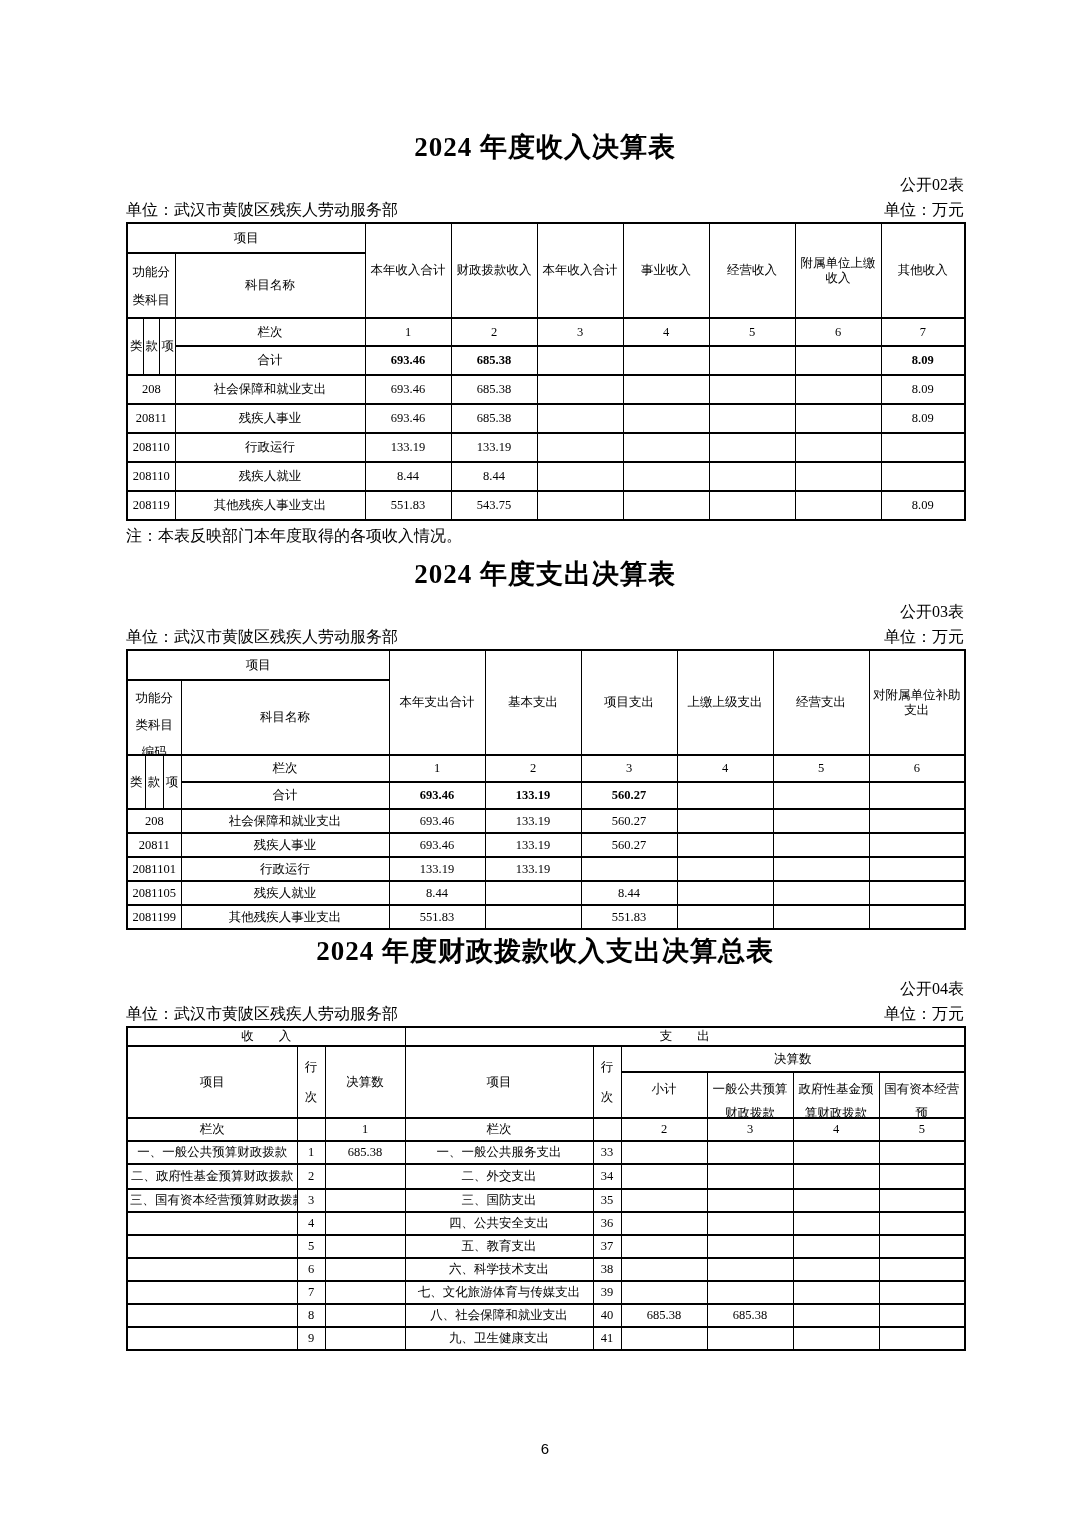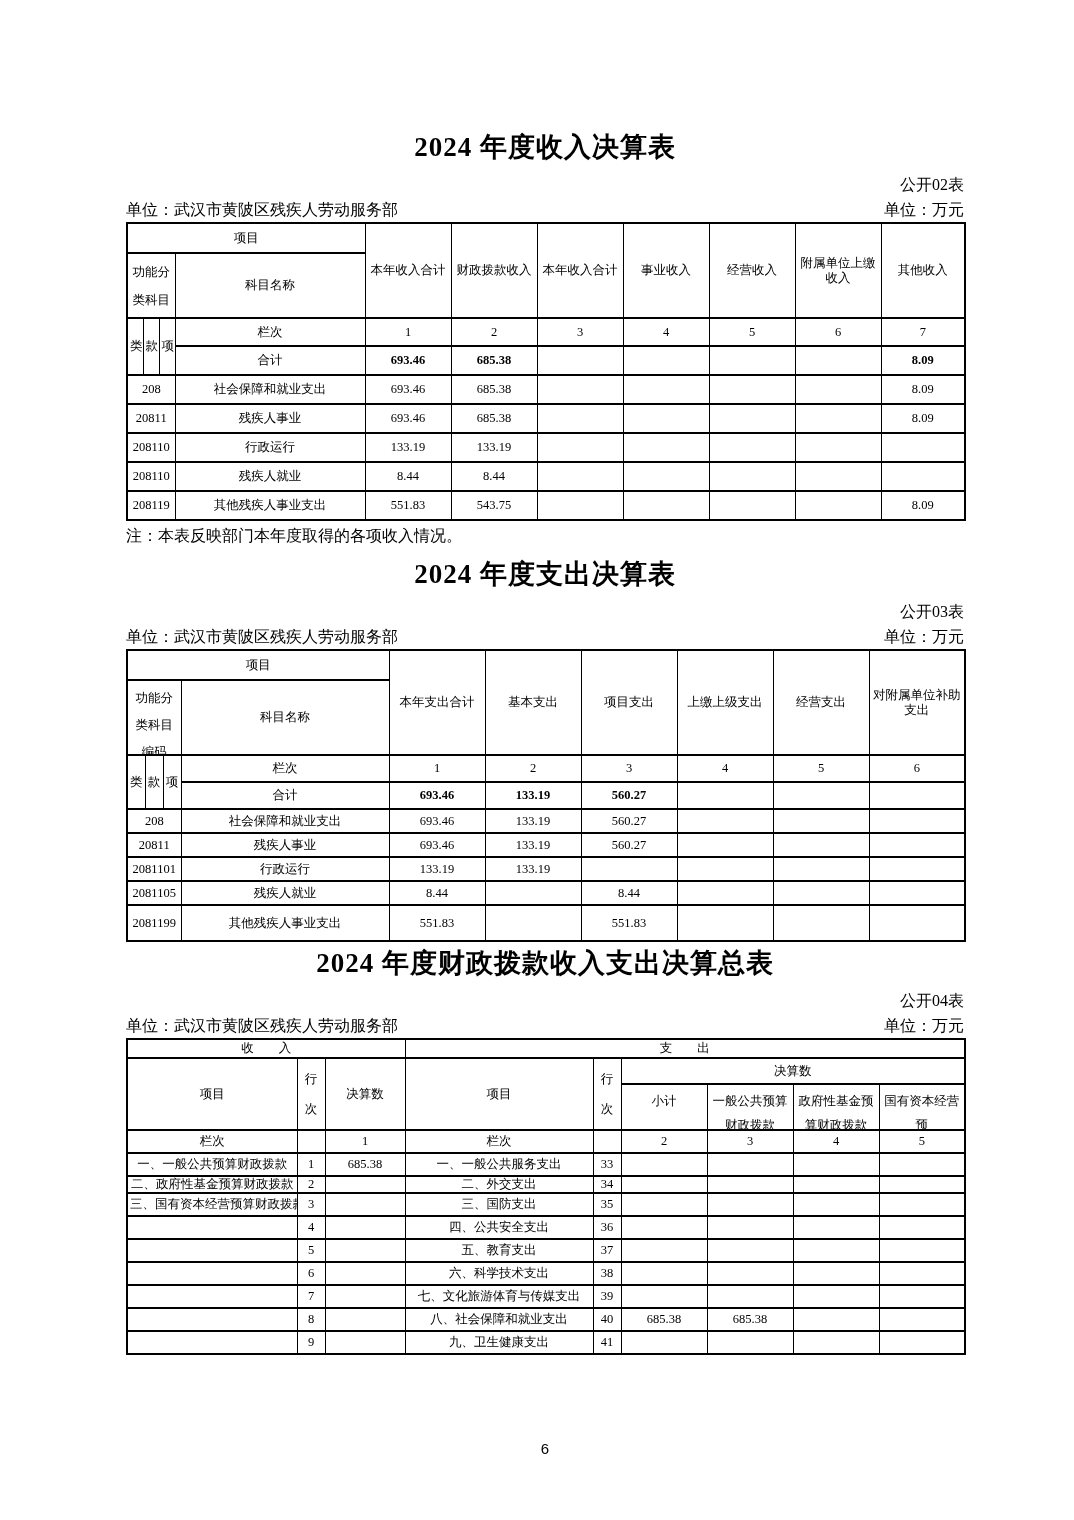--- a/index.html
+++ b/index.html
@@ -262,21 +262,21 @@
       <tr style="height:24px">
         <td colspan="3" class="code">2081105</td>
         <td class="name">残疾人就业</td>
         <td class="num">8.44</td>
         <td class="num"></td>
         <td class="num">8.44</td>
         <td class="num"></td>
         <td class="num"></td>
         <td class="num"></td>
       </tr>
-      <tr style="height:36px">
+      <tr style="height:24px">
         <td colspan="3" class="code">2081199</td>
         <td class="name">其他残疾人事业支出</td>
         <td class="num">551.83</td>
         <td class="num"></td>
         <td class="num">551.83</td>
         <td class="num"></td>
         <td class="num"></td>
         <td class="num"></td>
       </tr>
     </tbody>
@@ -361,21 +361,21 @@
         <td class="item">一、一般公共预算财政拨款</td>
         <td>1</td>
         <td class="num">685.38</td>
         <td class="item">一、一般公共服务支出</td>
         <td>33</td>
         <td class="num"></td>
         <td class="num"></td>
         <td class="num"></td>
         <td class="num"></td>
       </tr>
-      <tr style="height:17px">
+      <tr style="height:25px">
         <td class="item">二、政府性基金预算财政拨款</td>
         <td>2</td>
         <td class="num"></td>
         <td class="item">二、外交支出</td>
         <td>34</td>
         <td class="num"></td>
         <td class="num"></td>
         <td class="num"></td>
         <td class="num"></td>
       </tr>

